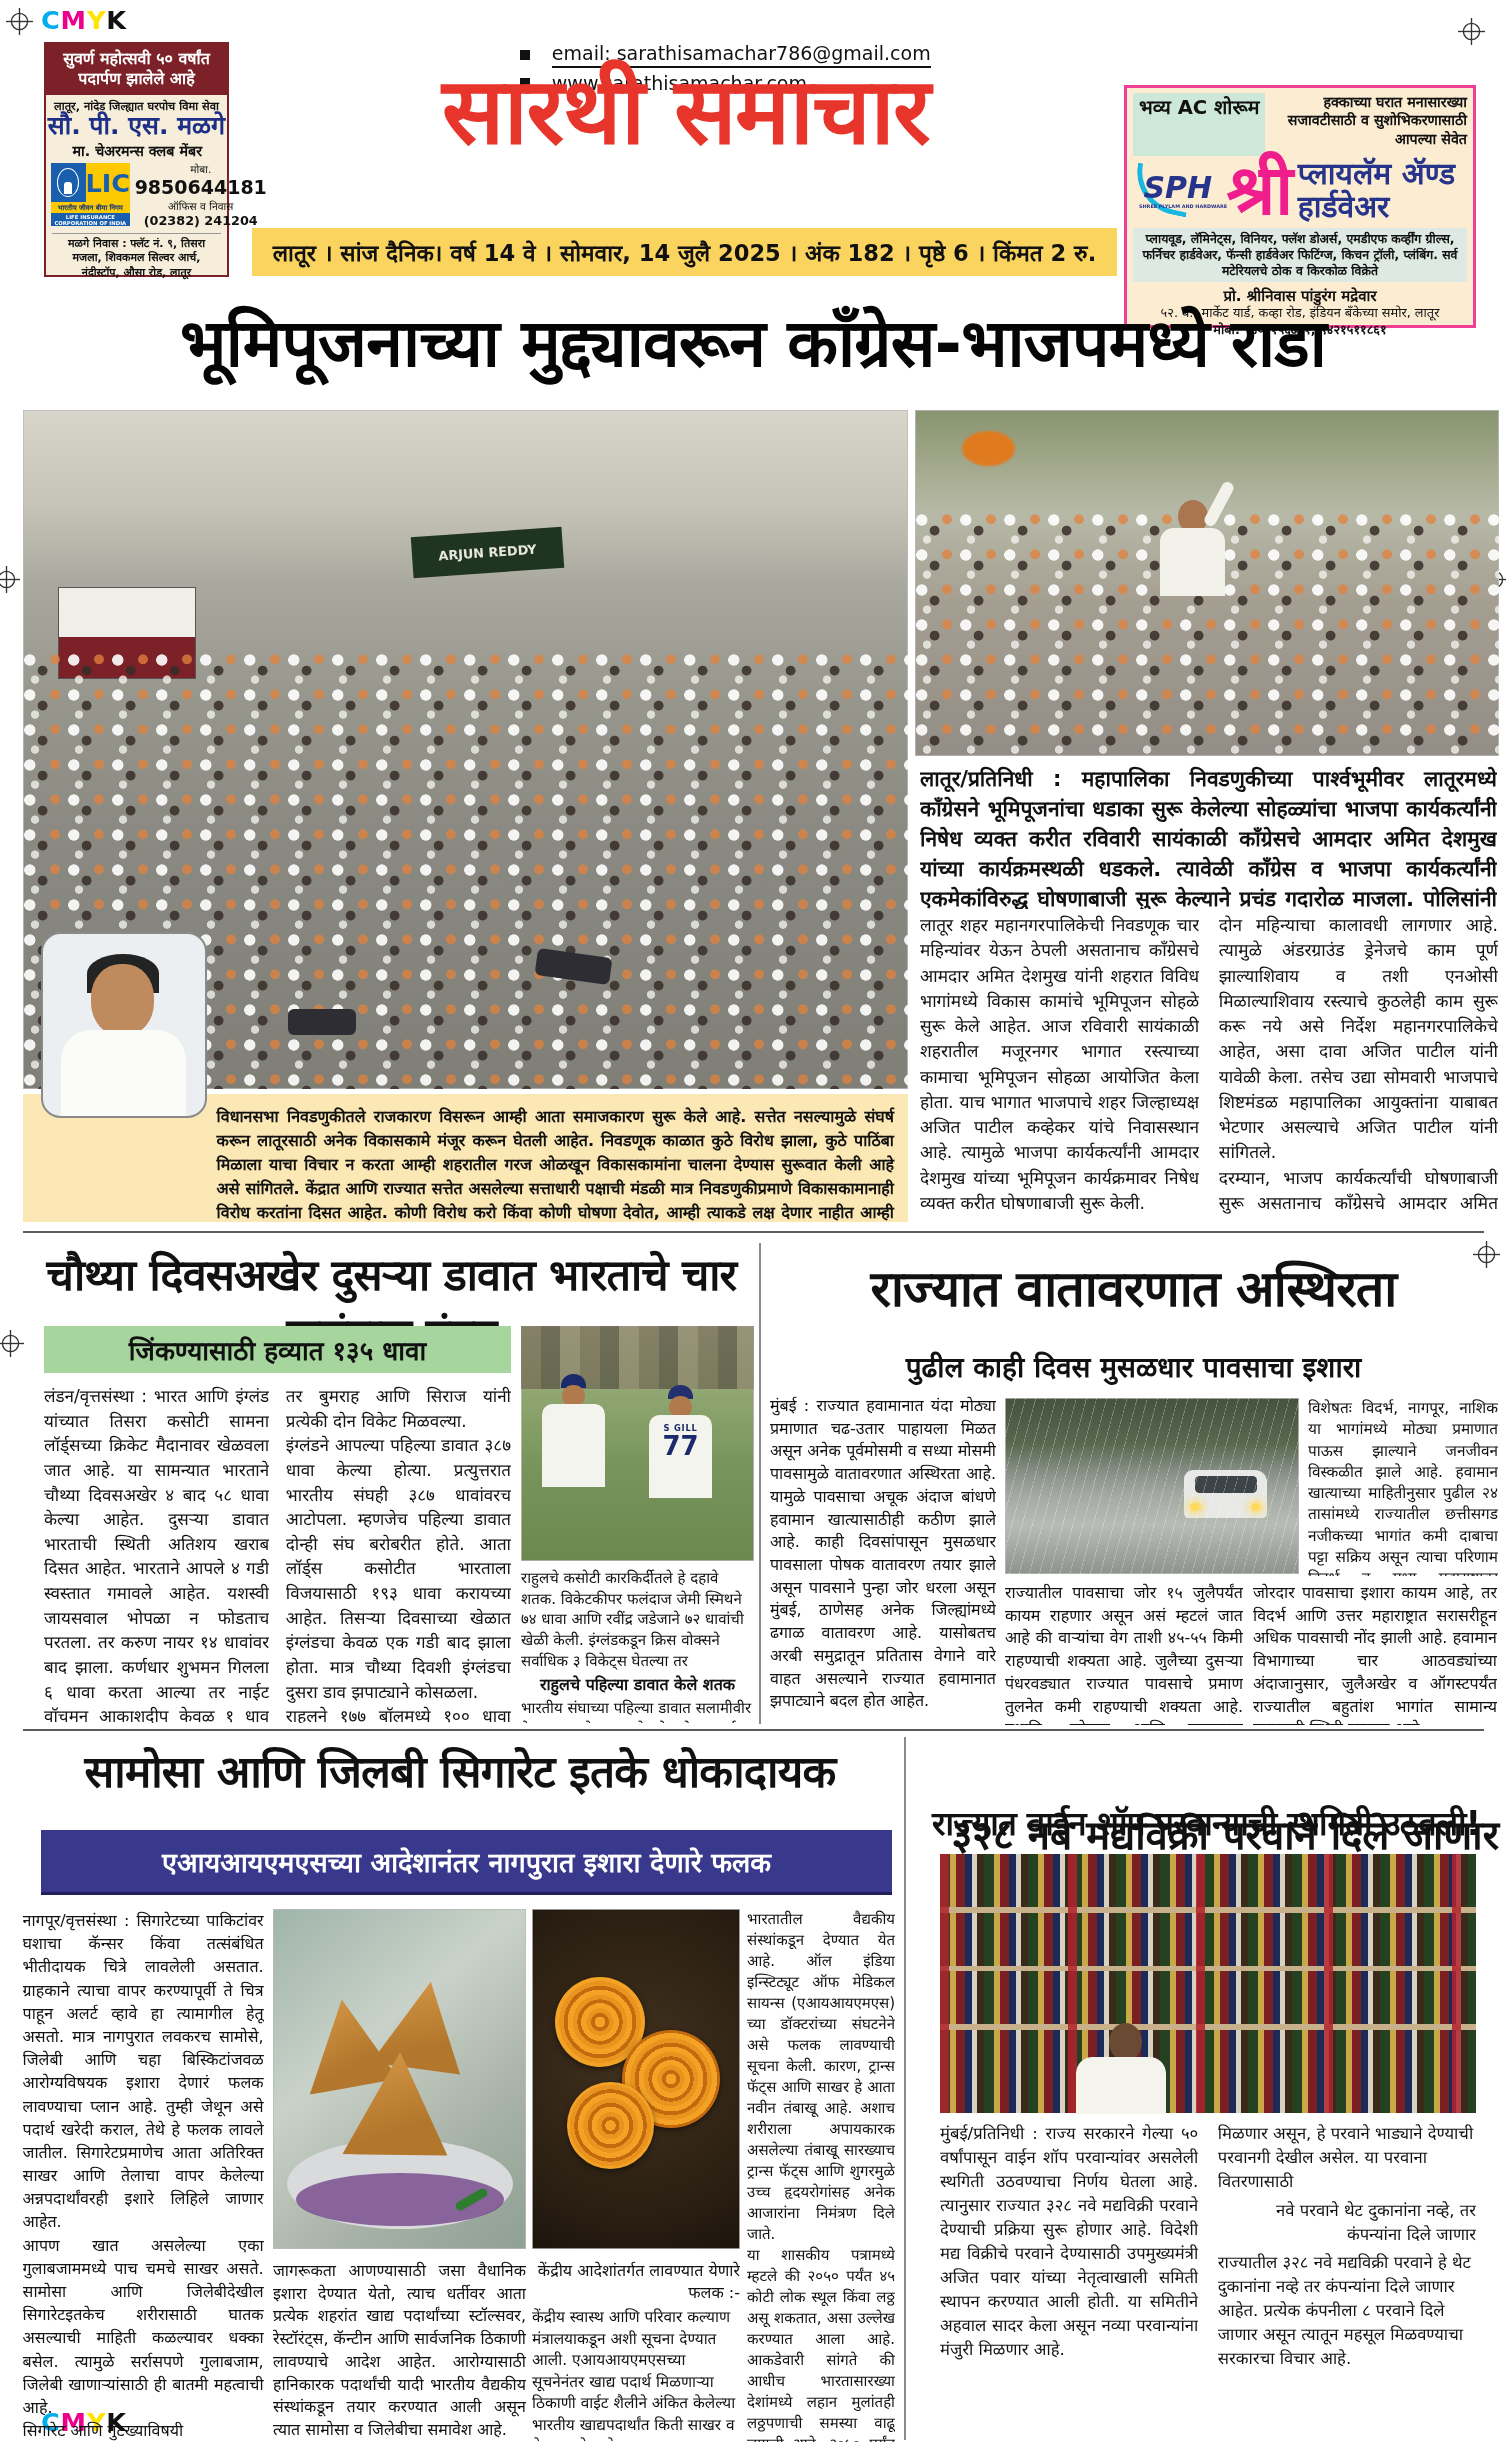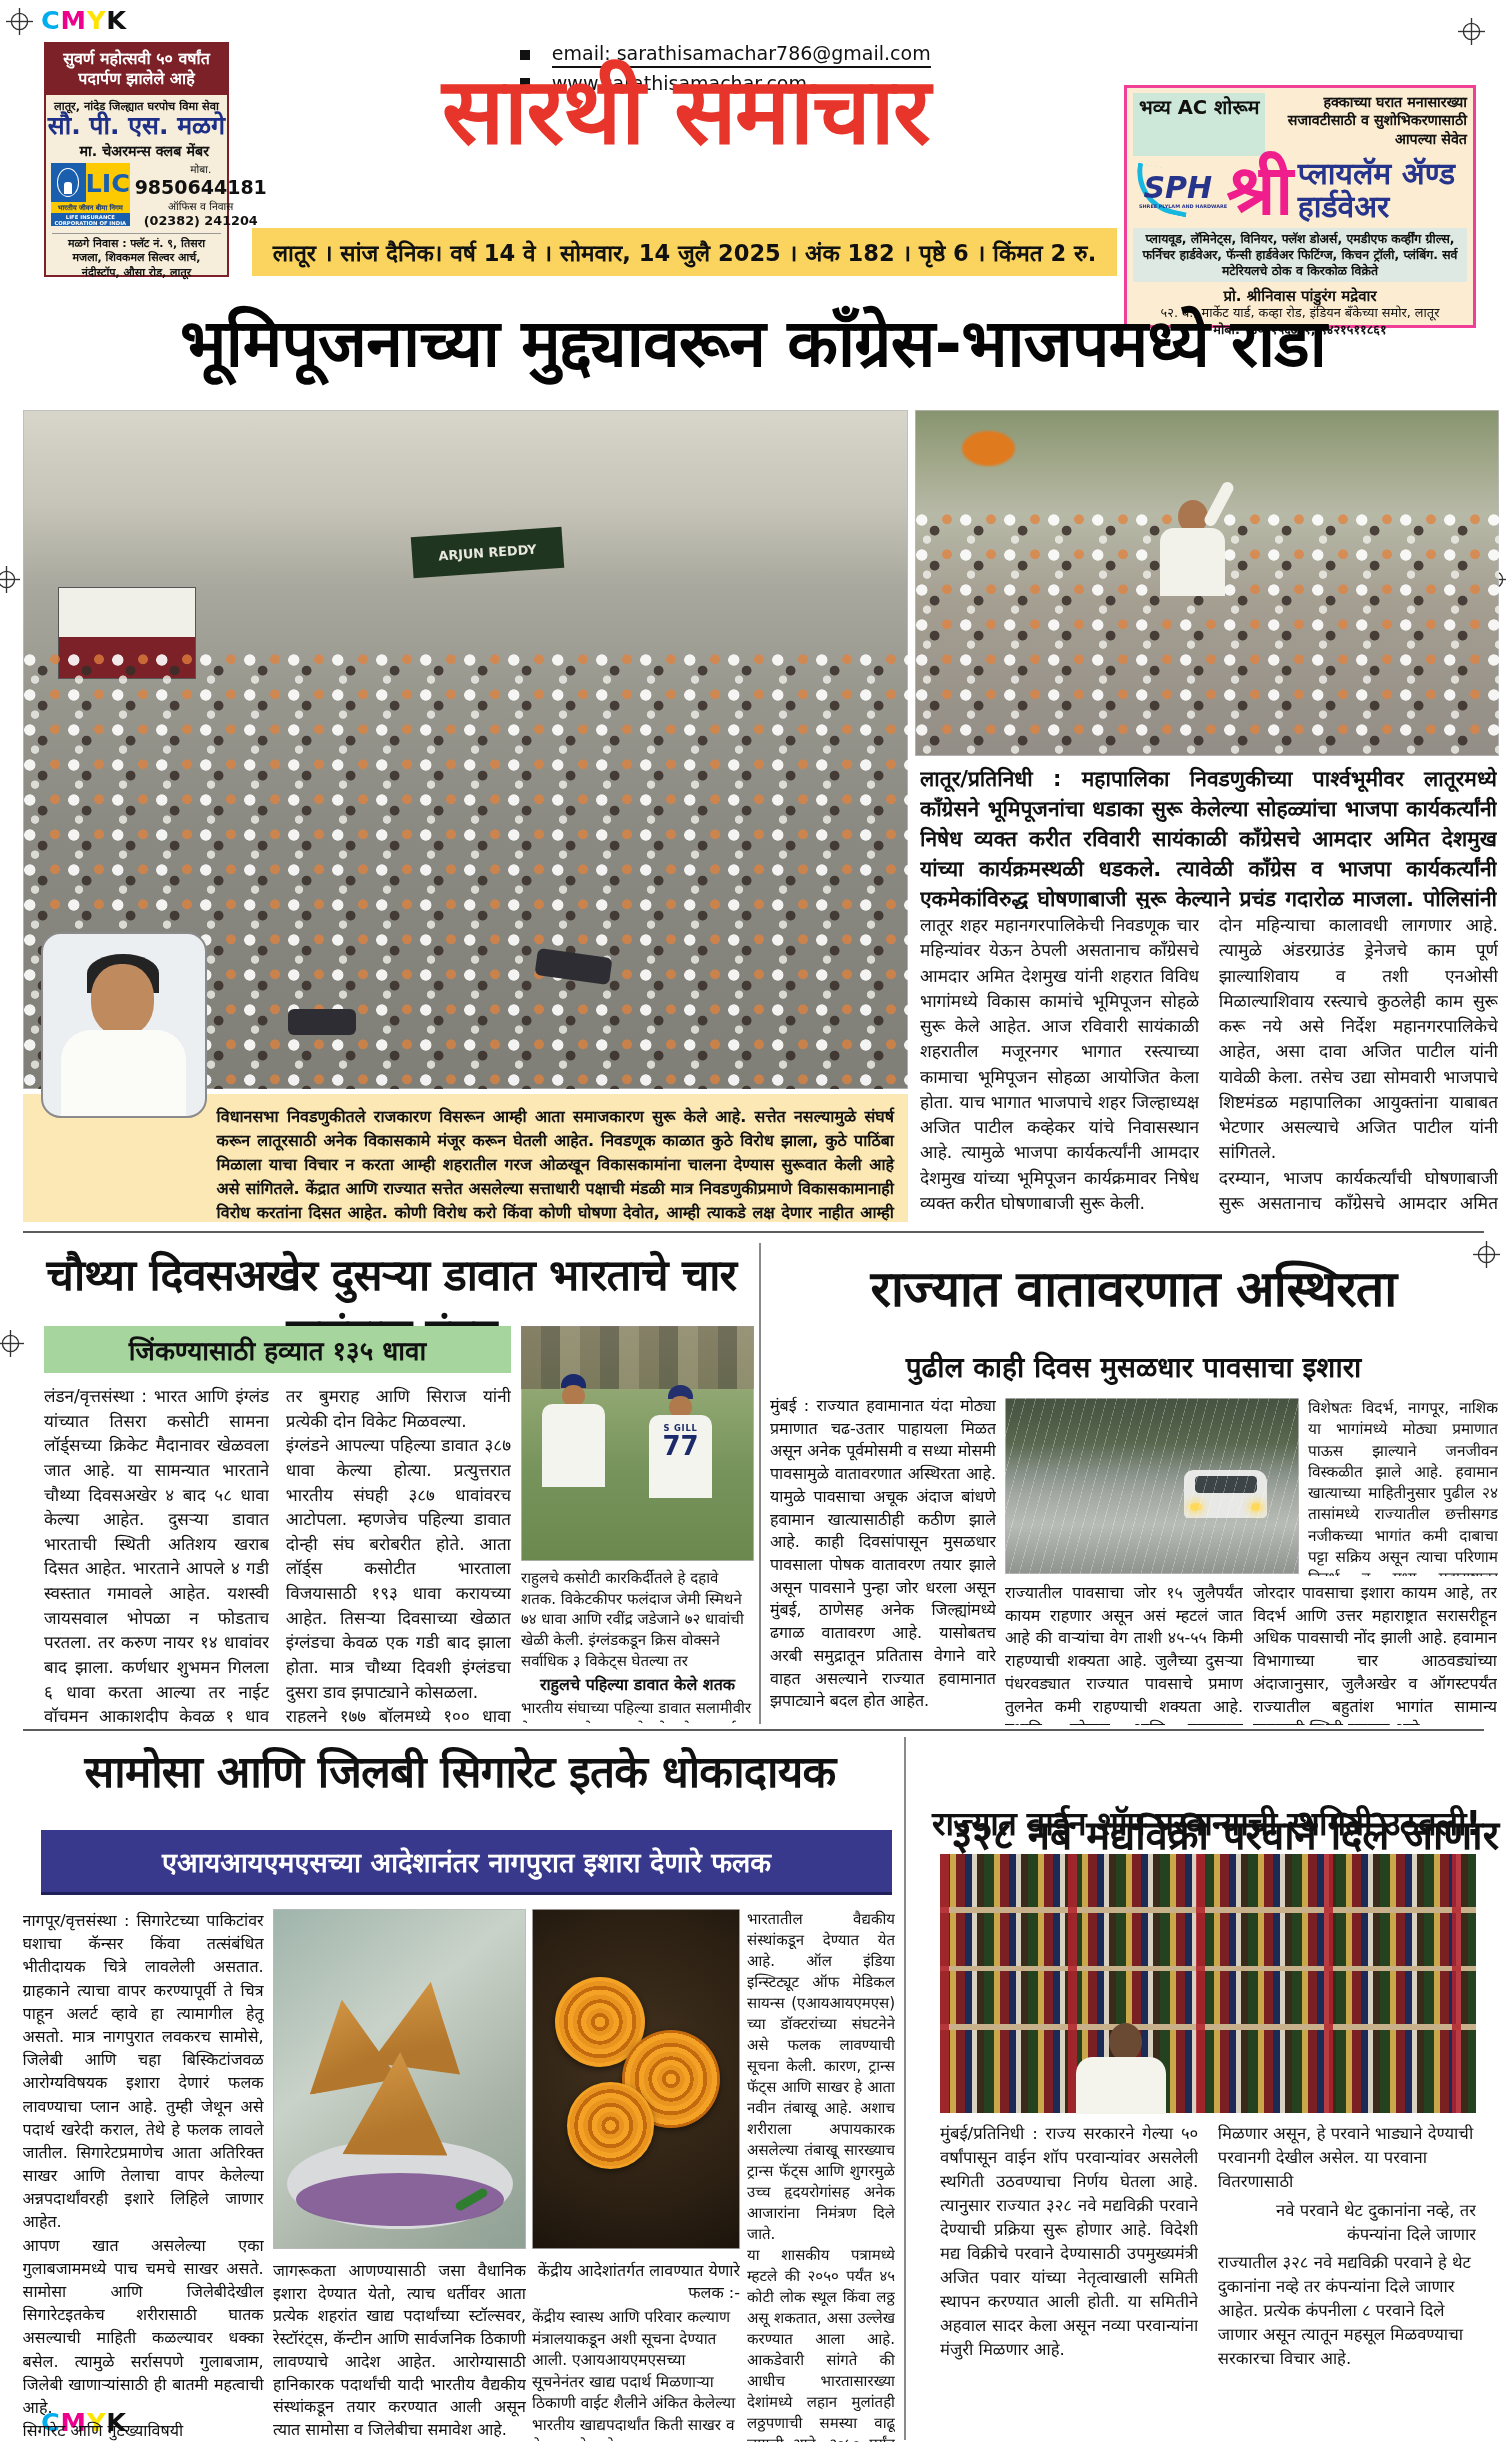--- a/index.html
+++ b/index.html
@@ -12,21 +12,21 @@
   .pre{white-space:pre-line;}
   
   .reg{position:absolute;width:27px;height:27px;}
   .cmyk{position:absolute;font-size:25.6px;font-weight:bold;letter-spacing:0.8px;}
   .cmyk .c{color:#00adee}.cmyk .m{color:#ec008c}.cmyk .y{color:#ffe400}.cmyk .k{color:#111}
   
   .ad-left{left:44px;top:42px;width:185px;height:235px;background:#f6eedb;border:2.3px solid #7b2127;box-sizing:border-box;}
   .al-head{background:#7b2127;color:#fff;font-weight:bold;font-size:16px;line-height:1.25;text-align:center;padding:5.3px 3px;}
   .al-line1{font-size:11.3px;font-weight:bold;text-align:center;margin-top:3.8px;}
   .al-name{font-size:25px;font-weight:bold;color:#1d2f86;text-align:center;line-height:1.05;}
-  .al-desig{font-size:14.3px;font-weight:bold;text-align:right;padding-right:18px;margin-top:1.5px;}
+  .al-desig{font-size:14.3px;font-weight:bold;text-align:right;padding-right:25px;margin-top:1.5px;}
   .al-mid{display:flex;margin-top:3px;padding:0 4.5px;gap:4.5px;align-items:flex-start;}
   .lic-wrap{width:96px;}
   .lic-logo{display:flex;height:39px;}
   .lic-blue{width:35px;background:#1a5fae;display:flex;align-items:center;justify-content:center;}
   .lic-emblem{width:22.6px;height:29px;border:1.5px solid #fff;border-radius:50%;box-sizing:border-box;display:flex;align-items:flex-end;justify-content:center;}
   .lic-emblem i{display:block;width:7.5px;height:12px;background:#fff;border-radius:3px 3px 0 0;margin-bottom:2.3px;}
   .lic-yellow{flex:1;background:#fdc900;color:#1a5fae;font-weight:bold;font-size:25.6px;display:flex;align-items:center;justify-content:center;}
   .lic-sub1{font-size:6.8px;font-weight:bold;background:#fdc900;color:#1a3a7a;text-align:center;padding:0.8px 0;}
   .lic-sub2{font-size:5.3px;font-weight:bold;background:#1a5fae;color:#fff;text-align:center;padding:0.8px 0;}
   .al-contact{flex:1;text-align:center;font-size:10.5px;line-height:1.25;}

